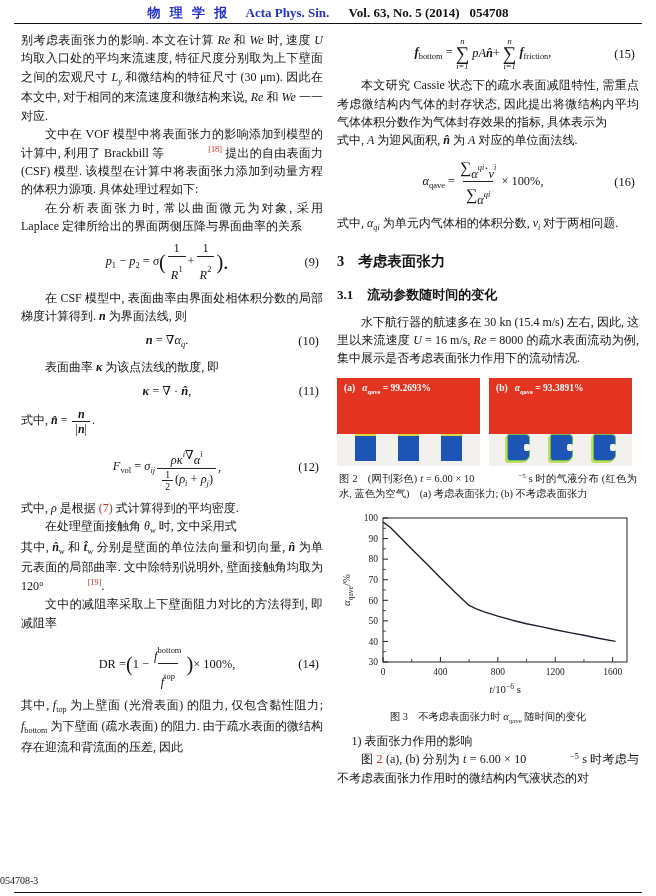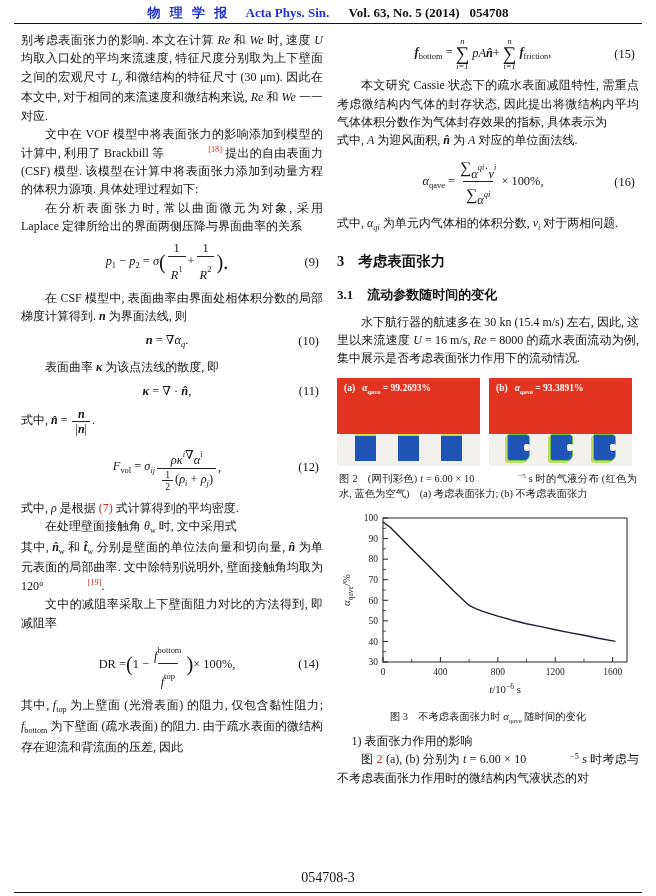--- a/index.html
+++ b/index.html
@@ -73,21 +73,21 @@
   .figcap-center{text-align:center;}
 
   
   .fig3{margin:8px 0 0;text-align:center;}
   .fig3 svg{display:block;margin:0 auto;}
   .fig3 svg text{font-family:"Liberation Serif","DejaVu Serif",serif;fill:#1c1c1c;}
   .fig3 .tick{font-size:9.5px;}
   .fig3 .axlabel{font-size:10.8px;}
 
   
-  .footer{position:absolute;bottom:10px;left:0;width:100%;text-align:center;font-size:14px;}
+  .footer{position:absolute;bottom:10px;left:0;width:100%;text-align:left;font-size:10px;}
   .footer-rule{position:absolute;bottom:3px;left:14px;right:14px;border-top:1.4px solid #111;}
 </style>
 </head>
 <body>
 
 <div class="page">
 
   <div class="header">
     <span class="cn">物 理 学 报</span>
     <span class="en">Acta Phys. Sin.</span>

